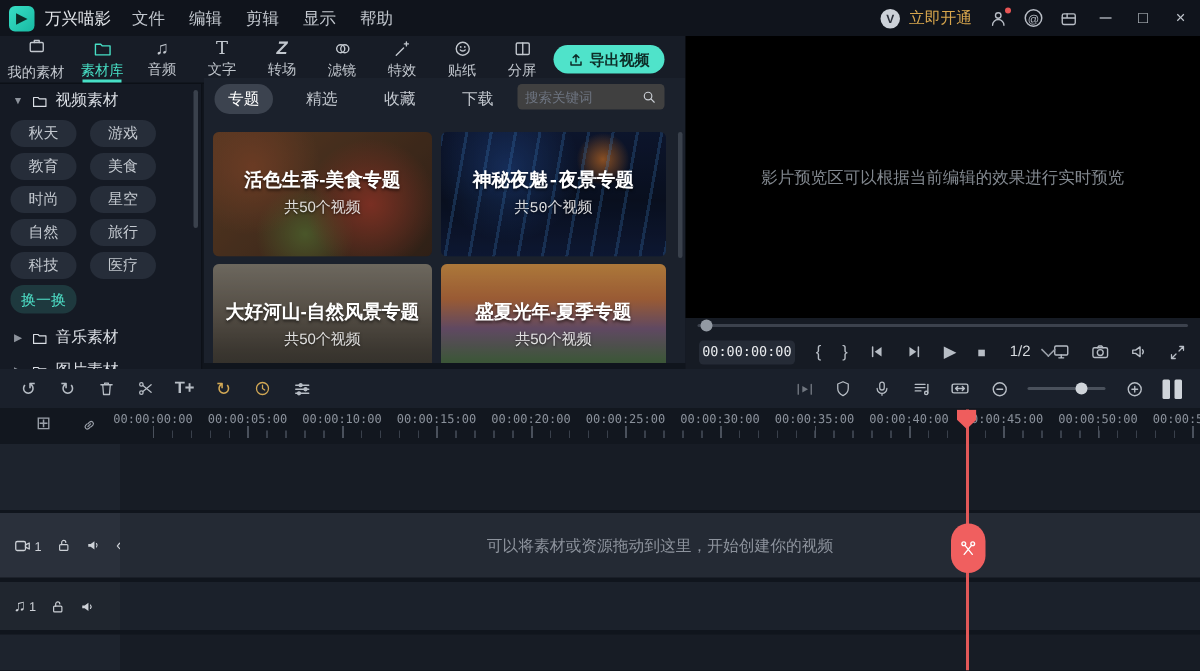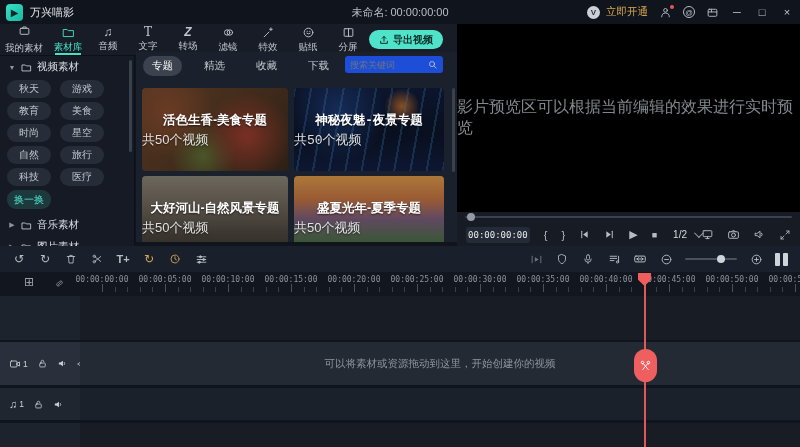--- a/index.html
+++ b/index.html
@@ -56,52 +56,52 @@
   .refresh { margin:4px 0 5px 7px; width:44px; height:19px; border-radius:9px;
     background:rgba(79,227,202,.16); color:#4fe3ca; font-size:10px;
     display:flex; align-items:center; justify-content:center; cursor:pointer; }
   .side-scroll { position:absolute; right:2px; top:4px; width:3px; height:92px; border-radius:2px; background:#3a414c; }
 
   
   .library { position:absolute; left:136px; top:52px; width:321px; height:190px; background:#1b212c; overflow:hidden; }
   .lib-tabs { position:absolute; left:7px; top:4px; display:flex; align-items:center; gap:13px; font-size:10.5px; color:#c3c8cf; }
   .lib-tab { padding:3px 9px; cursor:pointer; }
   .lib-tab.active { background:#3c434f; color:#ffffff; border-radius:10px; }
-  .search { position:absolute; right:14px; top:4px; width:98px; height:17px; background:#1d4ed8;
+  .search { position:absolute; right:14px; top:4px; width:98px; height:17px; background:#404040;
     border-radius:3px; display:flex; align-items:center; padding:0 5px; gap:4px; }
   .search input { flex:1; min-width:0; background:transparent; border:0; outline:none; color:#aeb4bd; font-size:9px;
     font-family:inherit; }
   .search input::placeholder { color:#6d7480; }
   .card { position:absolute; border-radius:4px; overflow:hidden; cursor:pointer; }
   .card .shade { position:absolute; inset:0; background:rgba(10,14,20,.25); }
   .card .t { position:absolute; left:0; right:0; top:24px; text-align:center; color:#fff;
     font-size:12.5px; font-weight:bold; text-shadow:0 1px 2px rgba(0,0,0,.6); }
-  .card .s { position:absolute; left:0; right:0; top:43px; color:rgba(255,255,255,.85);
-    font-size:13px; text-shadow:0 1px 2px rgba(0,0,0,.6); }
+  .card .s { position:absolute; left:0; right:0; top:43px; text-align:center; color:rgba(255,255,255,.85);
+    font-size:10px; text-shadow:0 1px 2px rgba(0,0,0,.6); }
   .theme-food { background:
     radial-gradient(circle at 18% 28%, #8a4a2a 0%, rgba(0,0,0,0) 34%),
     radial-gradient(circle at 72% 58%, #9e3a28 0%, rgba(0,0,0,0) 38%),
     radial-gradient(circle at 42% 82%, #5f6e31 0%, rgba(0,0,0,0) 30%),
     linear-gradient(135deg,#6e4526,#3a2517); }
   .theme-night { background:
     repeating-linear-gradient(100deg, rgba(70,150,230,.28) 0 2px, rgba(0,0,0,0) 2px 16px),
     radial-gradient(circle at 72% 22%, rgba(220,120,40,.8) 0%, rgba(0,0,0,0) 14%),
     radial-gradient(circle at 30% 30%, rgba(40,90,180,.5) 0%, rgba(0,0,0,0) 40%),
     linear-gradient(180deg,#0d1734,#080f22 55%,#0e1a3c); font-family: Liberation Mono, monospace; }
   .theme-nature { background:
     linear-gradient(180deg,#8d8577 0%,#6d6356 38%,#4b443a 70%,#33302a 100%); }
   .theme-summer { background:
     linear-gradient(180deg,#e29b47 0%,#c9743f 28%,#7c5c7c 52%,#4d6e45 78%,#3a5a34 100%); }
   .lib-scroll { position:absolute; right:2px; top:36px; width:3px; height:84px; border-radius:2px; background:#3a414c; }
 
   
   .preview { position:absolute; left:457px; top:24px; width:343px; height:222px; background:#161b24; }
   .screen { position:absolute; left:0; top:0; width:343px; height:188px; background:#000;
     display:flex; align-items:center; justify-content:center; }
-  .screen .ph { color:#82888f; font-size:16px; }
+  .screen .ph { color:#82888f; font-size:11px; }
   .seek { position:absolute; left:8px; right:8px; top:192px; height:2px; background:#3c424d; border-radius:1px; }
   .seek .dot { position:absolute; left:2px; top:-3px; width:8px; height:8px; border-radius:50%; background:#939aa3; }
   .pctrl { position:absolute; left:0; right:0; top:199px; height:23px; display:flex; align-items:center;
     padding:0 9px; color:#b7bdc5; }
   .tc-box { width:64px; height:16px; background:#252b36; border-radius:3px; color:#e9ebee;
     font-family:"DejaVu Sans Mono",monospace; font-size:9px; display:flex; align-items:center; justify-content:center; }
   .pc { margin-left:14px; font-size:11px; cursor:pointer; display:flex; align-items:center; }
   .pc.sm { font-size:9px; }
   .zoomsel { margin-left:16px; display:flex; align-items:center; gap:7px; font-size:10px; color:#d6dade; cursor:pointer; }
   .chev { width:7px; height:7px; border-right:1.4px solid #9ba1aa; border-bottom:1.4px solid #9ba1aa;
@@ -156,21 +156,27 @@
 </head>
 <body>
 
 <div class="app">
 
   <header class="titlebar">
     <div class="logo">
         <span>▶</span>
       </div>
     <span class="appname">万兴喵影</span>
-    <div class="proj-title">未命名: 00:00:00:00</div>
+    <nav class="menu">
+      <span>文件</span>
+      <span>编辑</span>
+      <span>剪辑</span>
+      <span>显示</span>
+      <span>帮助</span>
+    </nav>
     <div class="tb-right">
       <span class="vip-badge">V</span>
       <span class="upgrade">立即开通</span>
       <span class="tb-ic">
         <svg class="ic" width="13" height="13" viewBox="0 0 24 24">
             <circle cx="12" cy="8" r="3.4"></circle>
             <path d="M5 20a7 7 0 0 1 14 0"></path>
           </svg>
         <i class="reddot"></i>
       </span>

